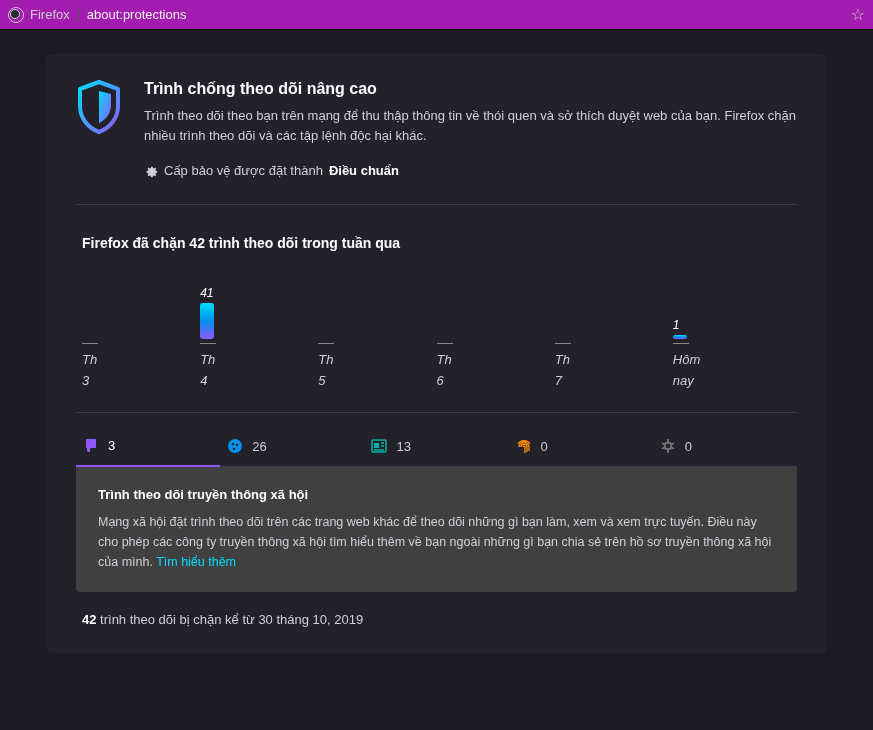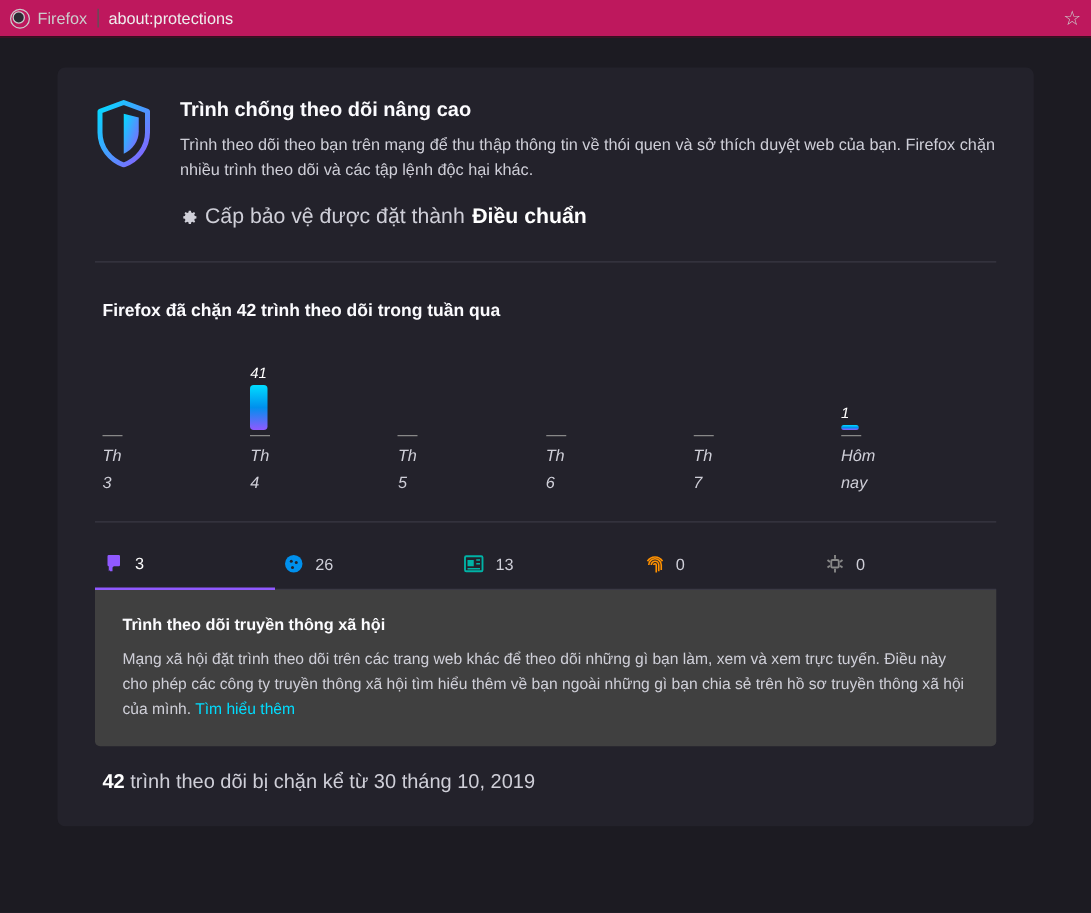--- a/index.html
+++ b/index.html
@@ -1,50 +1,50 @@
 <!DOCTYPE html>
 <html><head>
 <meta charset="utf-8">
 <style>
 * { margin:0; padding:0; box-sizing:border-box; }
 body { background:#1c1b22; color:#fbfbfe; font-family:"Segoe UI",sans-serif; font-size:13px; width:873px; height:730px; overflow:hidden; }
-.addr { background:#be185d; height:30px; display:flex; align-items:center; padding:0 8px; border-bottom:1px solid #0c0c0d; }
+.addr { background:#a21caf; height:30px; display:flex; align-items:center; padding:0 8px; border-bottom:1px solid #0c0c0d; }
 .ff-ico { width:16px; height:16px; border:1.5px solid #ccc; border-radius:50%; margin-right:6px; position:relative; }
 .ff-ico::after { content:''; position:absolute; width:8px; height:8px; border:1.5px solid #ccc; border-radius:50%; top:1px; left:1px; background:#2b2a33; }
 .ff-lbl { color:#ccc; font-size:13px; padding-right:8px; border-right:1px solid #555; }
 .url { color:#eee; padding-left:8px; flex:1; }
 .star { color:#ccc; font-size:16px; cursor:pointer; }
 .page { padding:24px 46px; }
 .title { font-size:22px; font-weight:300; margin-bottom:18px; }
 .card { background:#23222b; border-radius:6px; padding:26px 30px; }
 .hero { display:flex; gap:22px; padding-bottom:26px; border-bottom:1px solid #3a3944; }
 .shield { width:46px; height:54px; flex-shrink:0; }
 .hero-body h2 { font-size:16px; font-weight:600; margin-bottom:8px; }
 .hero-body p { color:#cfcfd8; font-size:13px; line-height:1.5; margin-bottom:18px; }
-.level { color:#cfcfd8; font-size:17px; display:flex; align-items:center; gap:6px; }
+.level { color:#cfcfd8; font-size:13px; display:flex; align-items:center; gap:6px; }
 .level b { color:#fff; font-weight:600; }
 .gear { display:inline-block; width:14px; height:14px; }
 .section { padding-top:30px; }
 .section h3 { font-size:14px; font-weight:600; margin-bottom:34px; padding-left:6px; }
 .chart { display:flex; padding:0 6px 20px; border-bottom:1px solid #3a3944; }
 .col { flex:1; display:flex; flex-direction:column;font-style:italic; }
 .barzone { height:54px; display:flex; flex-direction:column; justify-content:flex-end; align-items:flex-start; }
 .barlbl { font-size:12px; color:#fff; margin-bottom:3px; }
 .bar { width:14px; border-radius:3px; background:linear-gradient(180deg,#00ddff 0%,#0090ed 50%,#9059ff 100%); }
 .tick { width:16px; height:1px; background:#888; margin:4px 0 6px; }
 .daylbl { color:#cfcfd8; font-size:13px; line-height:1.6; }
 .tabs { display:flex; padding-top:14px; border-bottom:1px solid #3a3944; }
 .tab { flex:1; display:flex; align-items:center; gap:8px; padding:10px 6px; cursor:pointer; color:#cfcfd8; }
 .tab.active { border-bottom:2px solid #9059ff; margin-bottom:-1px; color:#fff; }
 .tab svg { width:18px; height:18px; flex-shrink:0; }
 .panel { background:#404040; padding:20px 22px; margin-top:0; border-radius:0 0 4px 4px; }
 .panel h4 { font-size:13px; font-weight:600; margin-bottom:10px; }
 .panel p { color:#cfcfd8; font-size:12.5px; line-height:1.6; }
 .panel a { color:#00ddff; text-decoration:none;margin-top:20px; }
-.total { padding:20px 6px 0; font-size:16px; color:#cfcfd8; }
+.total { padding:20px 6px 0; font-size:13px; color:#cfcfd8; }
 .total b { color:#fff; font-weight:700; }
 </style>
 </head>
 <body>
 
 <div class="addr">
   <span class="ff-ico"></span>
   <span class="ff-lbl">Firefox</span>
   <span class="url">about:protections</span>
   <span class="star">☆</span>

